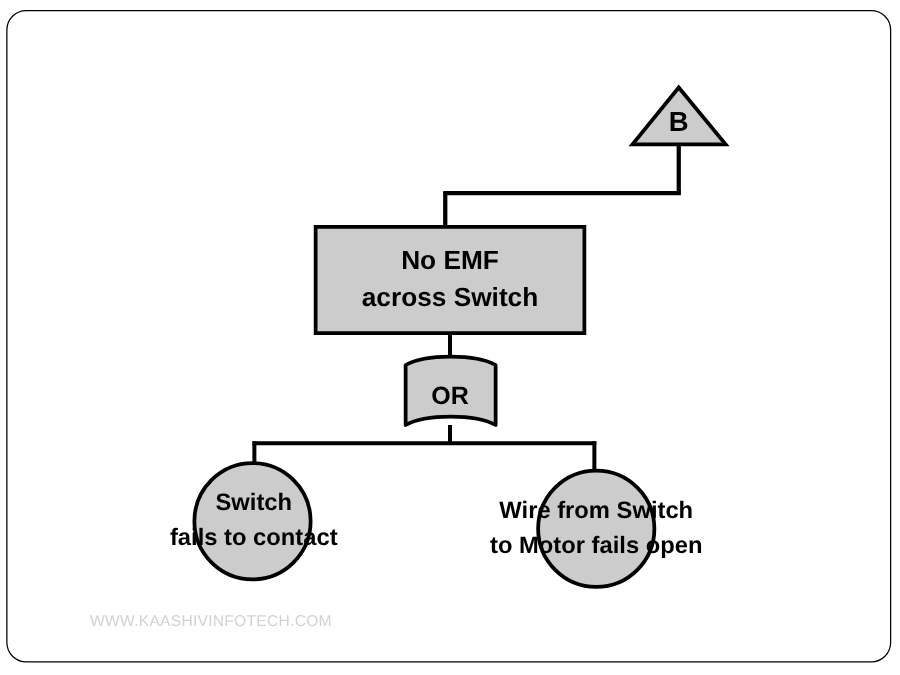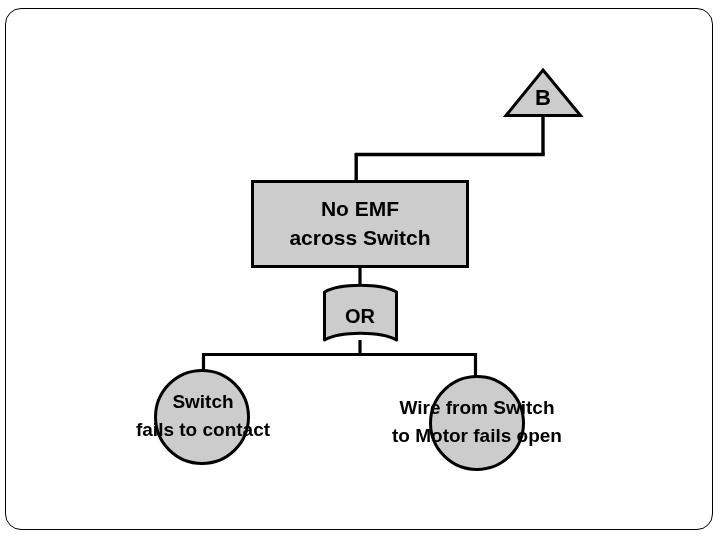--- a/index.html
+++ b/index.html
@@ -105,14 +105,15 @@
     </g>
 
     <g>
       <circle cx="477" cy="423" r="46.5" fill="#cccccc" stroke="#000000" stroke-width="3"></circle>
       <text class="node-text t-ev" x="477" y="409">Wire from Switch</text>
       <text class="node-text t-ev" x="477" y="437">to Motor fails open</text>
     </g>
 
   </svg>
 
+  <div class="watermark">WWW.KAASHIVINFOTECH.COM</div>
 
 </div>
 
 </body></html>

